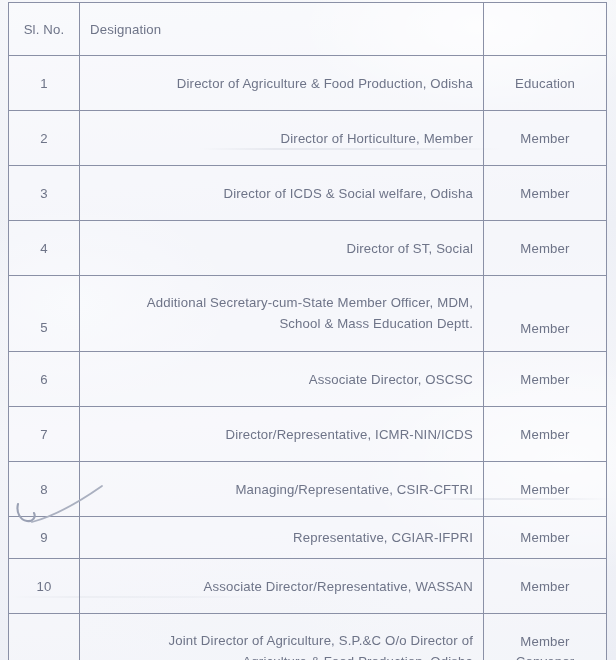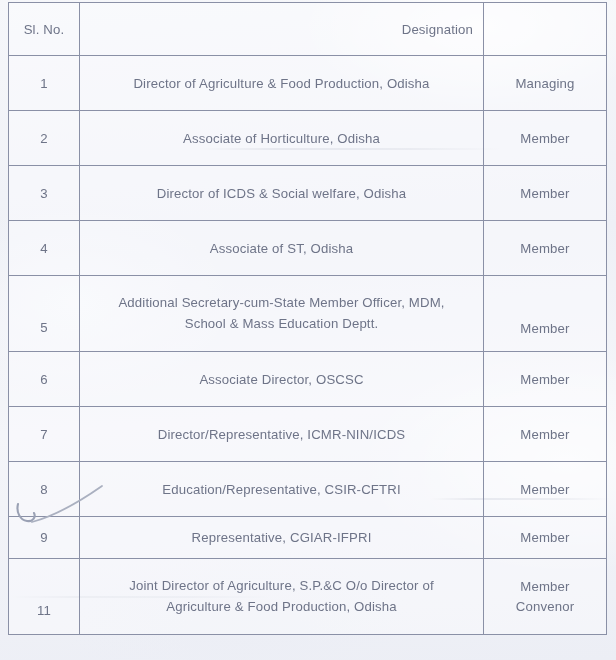--- a/index.html
+++ b/index.html
@@ -64,35 +64,35 @@
   .cell-pad {
     padding: 0 10px;
     display: block;
   }
 
   .sl-cell {
     text-align: center;
     font-size: 13.4px;
   }
   .desig-cell {
-    text-align: center;
+    text-align: right;
   }
   .role-cell {
     text-align: center;
   }
 
   thead th {
     height: 52px;
   }
   thead .hdr-sl {
     text-align: center;
     font-size: 12.8px;
   }
   thead .hdr-desig {
-    text-align: right;
+    text-align: left;
     font-size: 13.6px;
   }
   thead .hdr-role {
     text-align: center;
   }
 
   tbody tr { height: 55px; }
   tbody tr.tall  { height: 76px; }
   tbody tr.short { height: 42px; }
 
@@ -162,30 +162,30 @@
     <tbody>
 
       <tr>
         <td class="sl-cell">
             <span class="cell-pad">1</span>
           </td>
         <td class="desig-cell">
             <span class="cell-pad">Director of Agriculture &amp; Food Production, Odisha</span>
           </td>
         <td class="role-cell">
-            <span class="cell-pad">Managing</span>
+            <span class="cell-pad">Education</span>
           </td>
       </tr>
 
       <tr>
         <td class="sl-cell">
             <span class="cell-pad">2</span>
           </td>
         <td class="desig-cell">
-            <span class="cell-pad">Associate of Horticulture, Odisha</span>
+            <span class="cell-pad">Director of Horticulture, Member</span>
           </td>
         <td class="role-cell">
             <span class="cell-pad">Member</span>
           </td>
       </tr>
 
       <tr>
         <td class="sl-cell">
             <span class="cell-pad">3</span>
           </td>
@@ -195,21 +195,21 @@
         <td class="role-cell ink-mid">
             <span class="cell-pad">Member</span>
           </td>
       </tr>
 
       <tr>
         <td class="sl-cell ink-faint">
             <span class="cell-pad">4</span>
           </td>
         <td class="desig-cell">
-            <span class="cell-pad">Associate of ST, Odisha</span>
+            <span class="cell-pad">Director of ST, Social</span>
           </td>
         <td class="role-cell">
             <span class="cell-pad">Member</span>
           </td>
       </tr>
 
       <tr class="tall">
         <td class="sl-cell ink-faint">
             <span class="cell-pad">5</span>
           </td>
@@ -246,39 +246,50 @@
         <td class="role-cell">
             <span class="cell-pad">Member</span>
           </td>
       </tr>
 
       <tr>
         <td class="sl-cell ink-faint">
             <span class="cell-pad">8</span>
           </td>
         <td class="desig-cell">
-            <span class="cell-pad">Education/Representative, CSIR-CFTRI</span>
+            <span class="cell-pad">Managing/Representative, CSIR-CFTRI</span>
           </td>
         <td class="role-cell">
             <span class="cell-pad">Member</span>
           </td>
       </tr>
 
       <tr class="short">
         <td class="sl-cell ink-faint">
             <span class="cell-pad">9</span>
           </td>
         <td class="desig-cell">
             <span class="cell-pad">Representative, CGIAR-IFPRI</span>
           </td>
         <td class="role-cell">
             <span class="cell-pad">Member</span>
           </td>
       </tr>
 
+      <tr>
+        <td class="sl-cell">
+            <span class="cell-pad">10</span>
+          </td>
+        <td class="desig-cell">
+            <span class="cell-pad">Associate Director/Representative, WASSAN</span>
+          </td>
+        <td class="role-cell ink-faint">
+            <span class="cell-pad">Member</span>
+          </td>
+      </tr>
 
       <tr class="tall r11">
         <td class="sl-cell">
             <span class="cell-pad">11</span>
           </td>
         <td class="desig-cell">
           <span class="cell-pad two-line">
             <span>Joint Director of Agriculture, S.P.&amp;C O/o Director of</span><br>
             <span>Agriculture &amp; Food Production, Odisha</span>
           </span>

